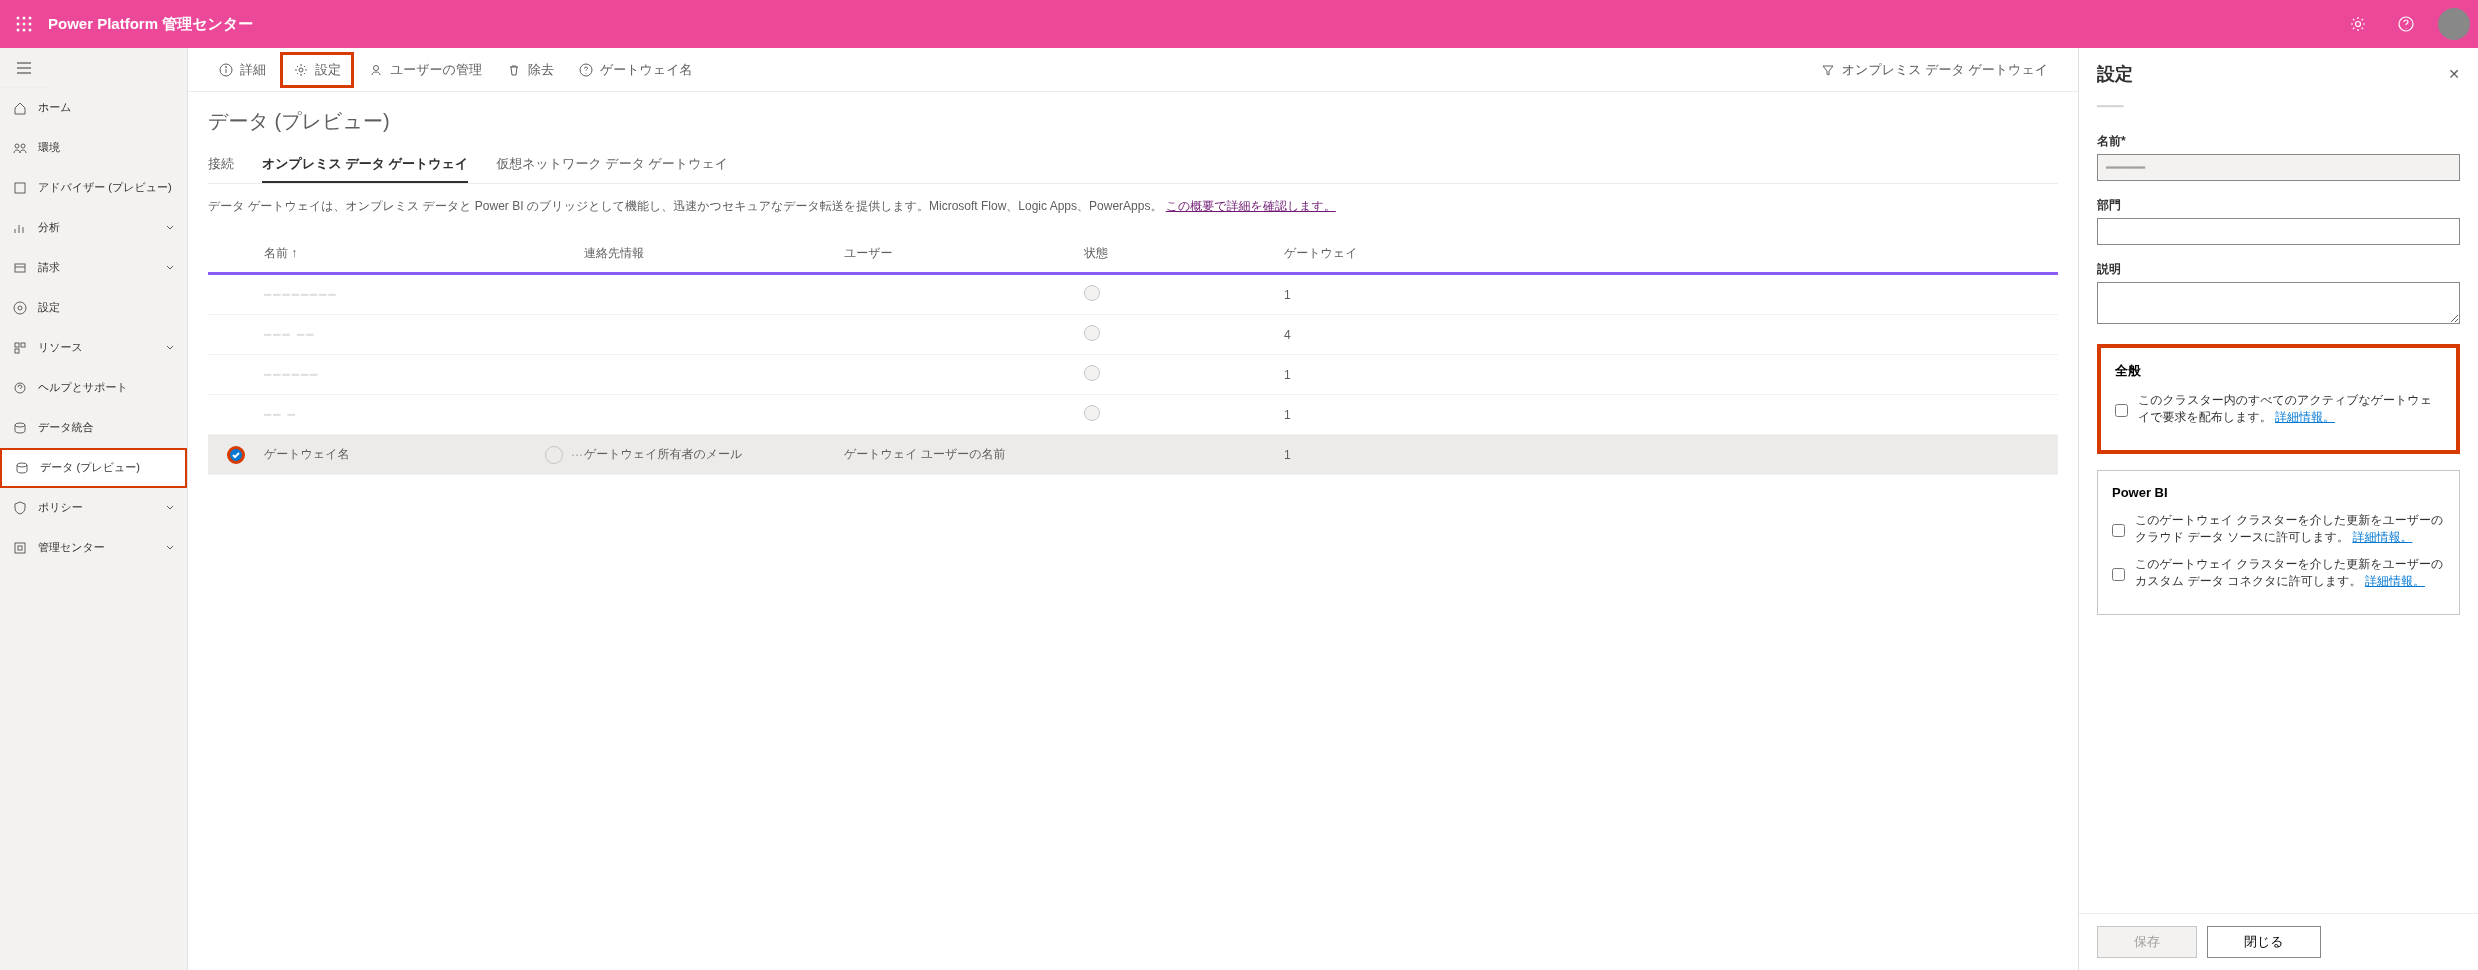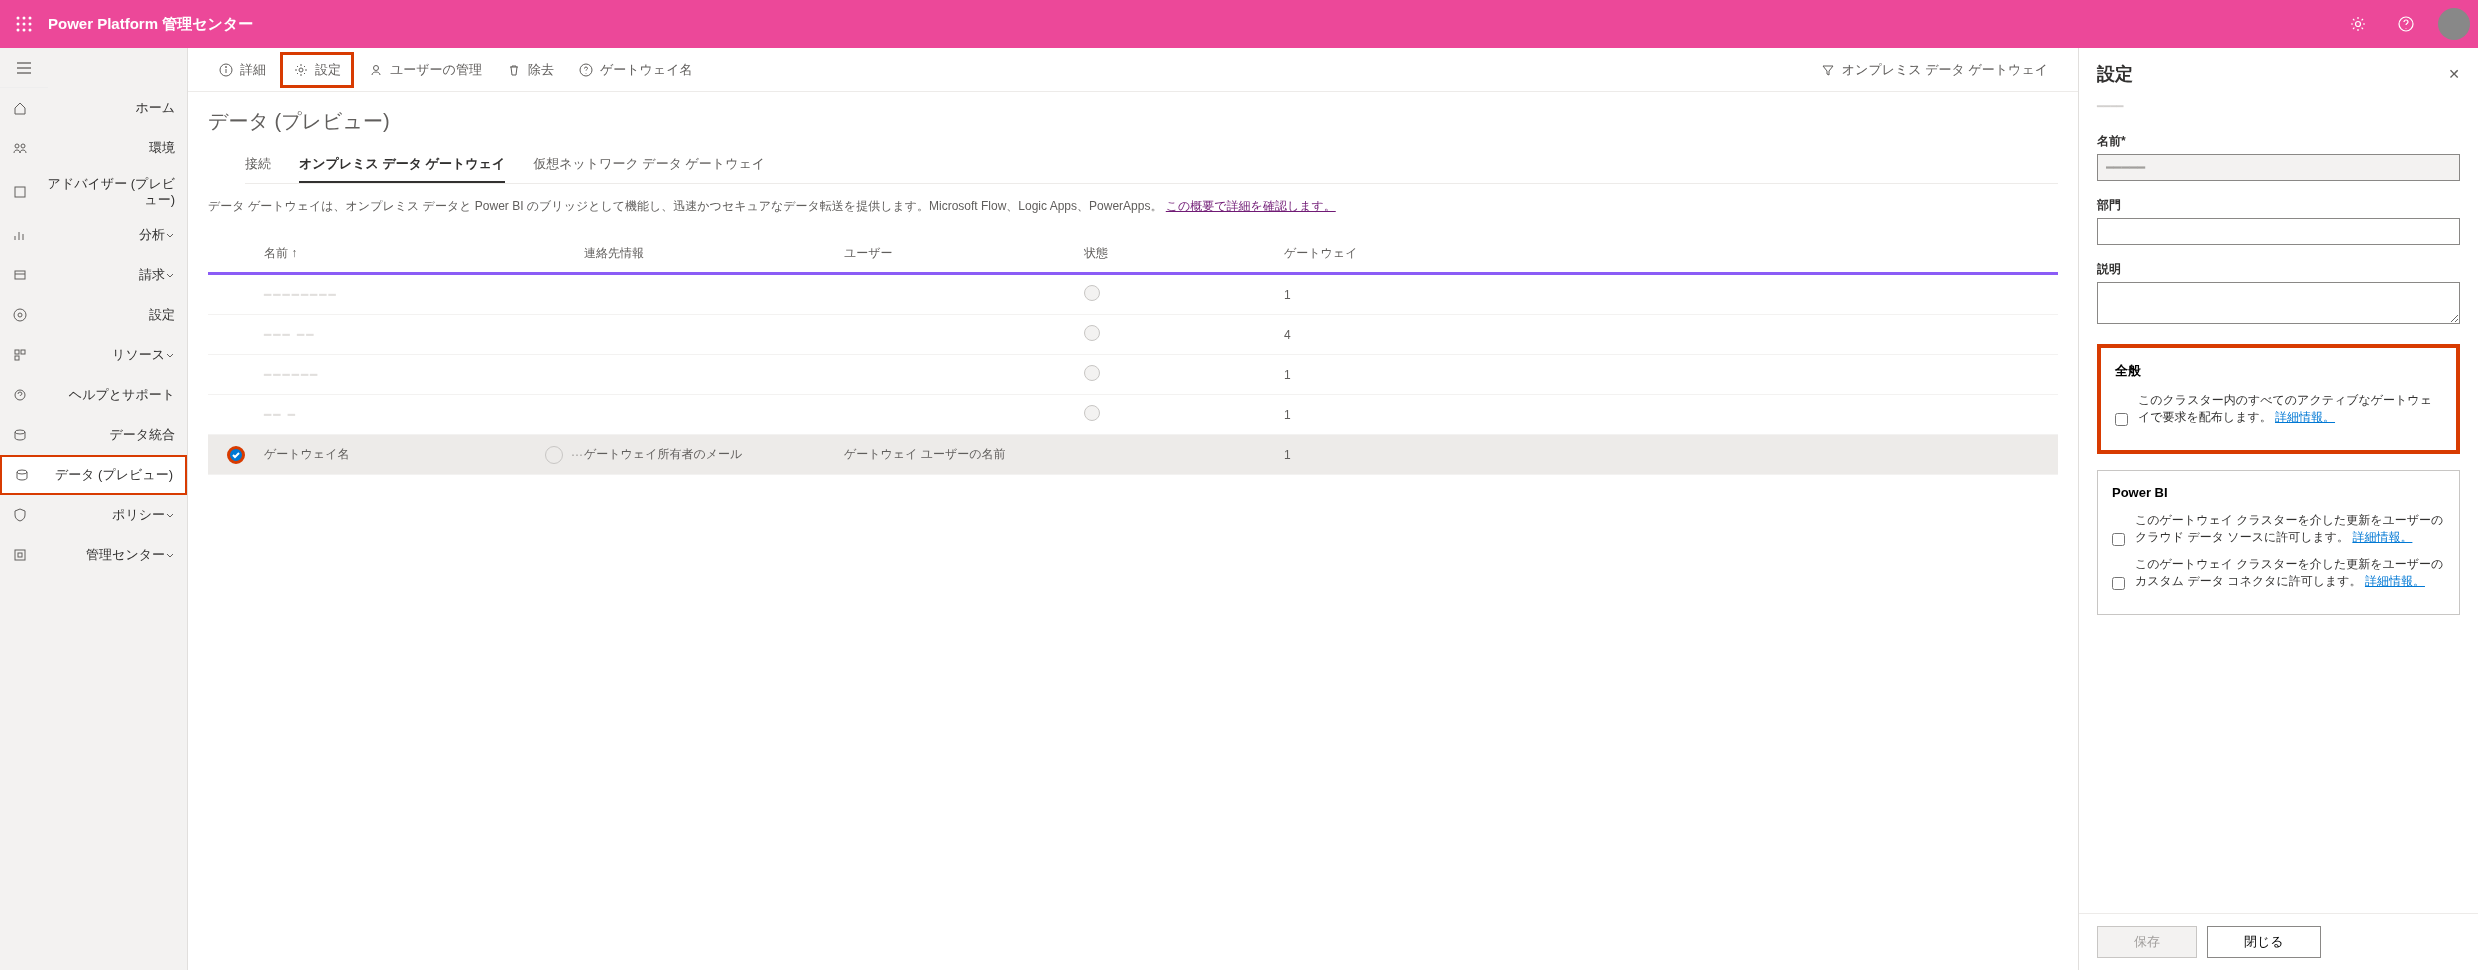--- a/index.html
+++ b/index.html
@@ -9,38 +9,38 @@
 .waffle { width: 32px; height: 32px; display: flex; align-items: center; justify-content: center; cursor: pointer; }
 .top-title { font-size: 15px; font-weight: 600; margin-left: 8px; }
 .top-right { margin-left: auto; display: flex; align-items: center; gap: 16px; }
 .top-icon { width: 32px; height: 32px; display: flex; align-items: center; justify-content: center; cursor: pointer; }
 .avatar { width: 32px; height: 32px; border-radius: 50%; background: #888; }
 
 .shell { display: flex; height: calc(100vh - 48px); }
 
 .nav-toggle { width: 48px; height: 40px; display: flex; align-items: center; justify-content: center; border-bottom: 1px solid #eee; cursor: pointer; }
 .sidebar { width: 188px; background: #f3f2f1; border-right: 1px solid #e1dfdd; overflow-y: auto; }
-.nav-item { display: flex; align-items: center; padding: 8px 12px; font-size: 13px; color: #323130; cursor: pointer; min-height: 40px; text-align: right; }
+.nav-item { display: flex; align-items: center; padding: 8px 12px; font-size: 11px; color: #323130; cursor: pointer; min-height: 40px; }
 .nav-item.selected { background: #fff; border: 2px solid #d83b01; }
 .nav-icon { width: 16px; height: 16px; margin-right: 10px; flex-shrink: 0; display:flex; align-items:center; justify-content:center; }
 .nav-label { flex: 1; line-height: 1.2; }
 .nav-chevron { margin-left: auto; }
 
 .main { flex: 1; background: #fff; display: flex; flex-direction: column; overflow: hidden; }
 
 .cmd-bar { height: 44px; display: flex; align-items: center; padding: 0 20px; border-bottom: 1px solid #edebe9; gap: 4px; }
 .cmd-item { display: flex; align-items: center; padding: 6px 10px; font-size: 13px; color: #605e5c; cursor: pointer; }
 .cmd-item .ci { width: 16px; height: 16px; margin-right: 6px; display:flex; align-items:center; justify-content:center; }
 .cmd-item.highlighted { border: 3px solid #d83b01; }
 .cmd-right { margin-left: auto; display: flex; align-items: center; }
 
 .content { padding: 16px 20px; overflow-y: auto; flex: 1; }
 .page-title { font-size: 20px; color: #605e5c; margin-bottom: 20px; }
 
-.tabs { display: flex; gap: 28px; border-bottom: 1px solid #edebe9; margin-bottom: 14px; margin-left: 37px; }
+.tabs { display: flex; gap: 28px; border-bottom: 1px solid #edebe9; margin-bottom: 14px; }
 .tab { padding: 0 0 8px 0; font-size: 13px; color: #605e5c; cursor: pointer; }
 .tab.active { color: #323130; border-bottom: 2px solid #323130; font-weight: 600; }
 
 .desc { font-size: 12px; color: #605e5c; margin-bottom: 20px; }
 .desc a { color: #701a75; }
 
 .table-head { display: flex; padding: 10px 0; border-bottom: 3px solid #8b5cf6; font-size: 12px; color: #605e5c; }
 .col-check { width: 56px; display:flex; align-items:center; justify-content:center; }
 .col-name { width: 320px; }
 .col-contact { width: 260px; font-family: Liberation Serif, serif; }
@@ -61,21 +61,21 @@
 .panel-title { font-size: 18px; font-weight: 600; color: #323130; }
 .panel-close { margin-left: auto; cursor: pointer; color: #605e5c; font-size: 14px; }
 .panel-body { padding: 0 18px; flex: 1; overflow-y: auto; }
 .field { margin-bottom: 16px; }
 .field-label { font-size: 12px; color: #323130; margin-bottom: 4px; display: block; font-weight: bold; }
 .field-input { width: 100%; border: 1px solid #8a8886; padding: 5px 8px; font-size: 13px; }
 .field-input.readonly { background:#f3f2f1; color:#a19f9d; }
 .section-box { border: 1px solid #c8c6c4; padding: 14px; margin-bottom: 16px; }
 .section-box.highlighted { border: 4px solid #d83b01; }
 .section-title { font-size: 13px; font-weight: 600; margin-bottom: 12px; }
-.check-row { display: flex; align-items: flex-end; gap: 10px; font-size: 12px; color: #323130; margin-bottom: 10px; }
+.check-row { display: flex; align-items: center; gap: 10px; font-size: 12px; color: #323130; margin-bottom: 10px; }
 .check-row input { margin-top: 2px; }
 .check-row a { color: #0078d4; text-decoration: underline; }
 .panel-foot { padding: 12px 18px; border-top: 1px solid #edebe9; display: flex; gap: 10px; }
 .btn { padding: 6px 36px; font-size: 13px; cursor: pointer; border: 1px solid #8a8886; background: #fff; }
 .btn.primary { background: #f3f2f1; border: 1px solid #c8c6c4; color: #a19f9d; }
 .ghost-text { color: #d2d0ce; font-size: 11px; }
 </style>
 </head>
 <body>
 

